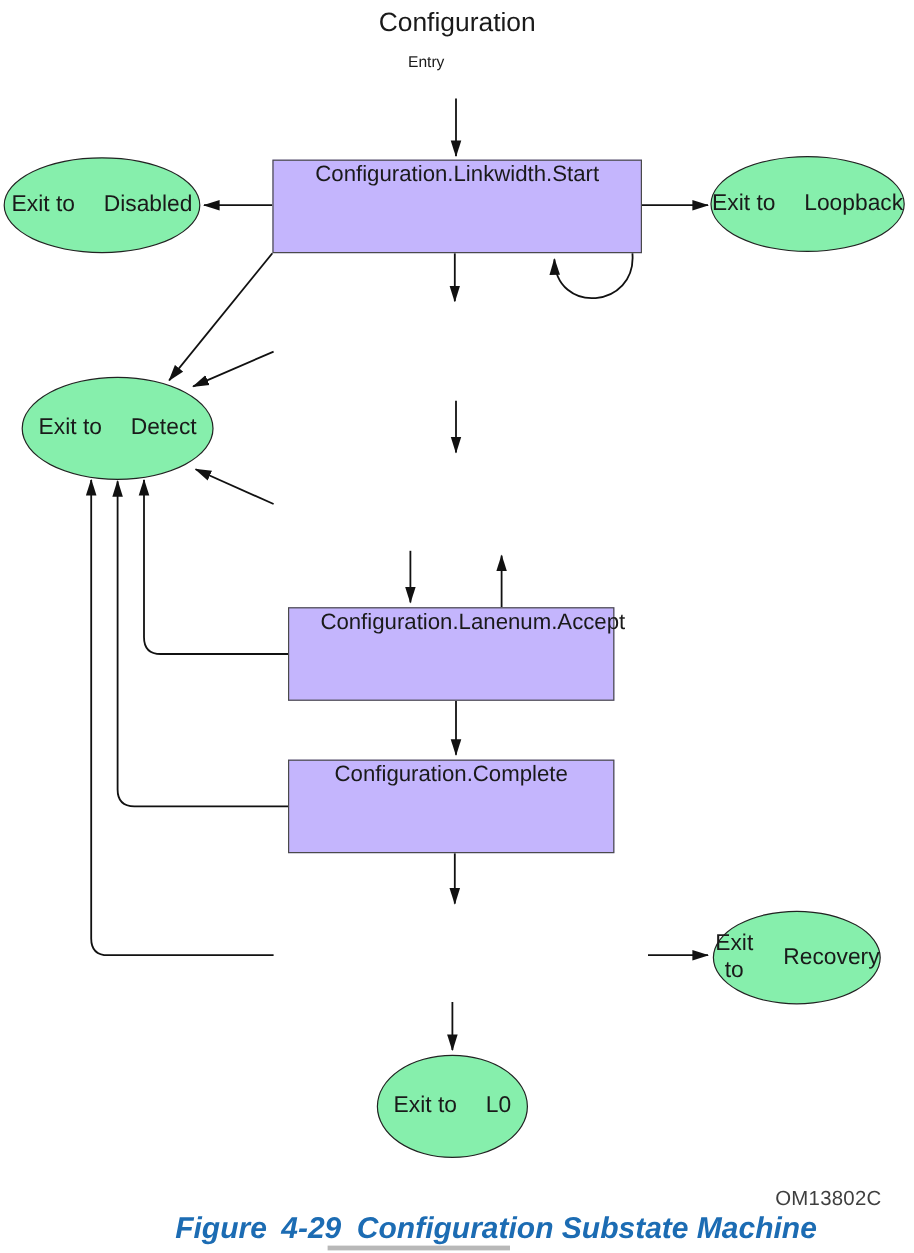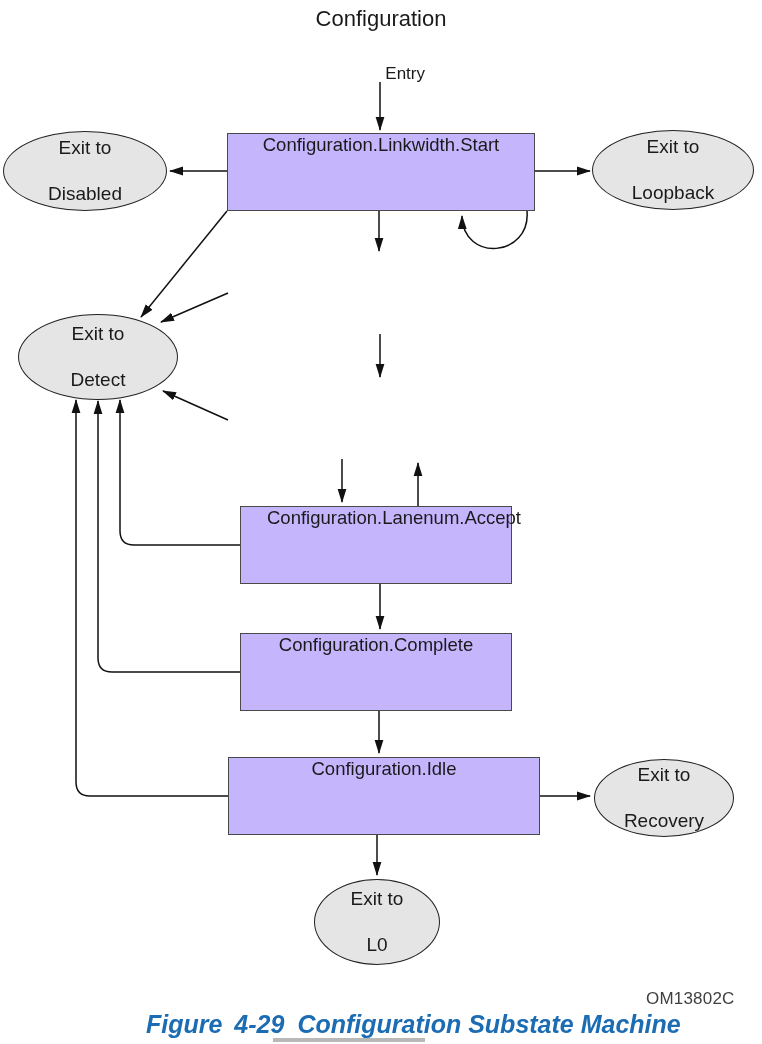--- a/index.html
+++ b/index.html
@@ -17,46 +17,45 @@
   .fig-title {
     position: absolute;
     left: 0; top: 6px;
     width: 762px;
     text-align: center;
     font-size: 22px;
     color: #1a1a1a;
   }
   .entry-label {
     position: absolute;
-    left: 340px; top: 64px;
+    left: 340px; top: 44px;
     width: 85px;
-    text-align: right;
-    font-size: 17px;
+    text-align: left;
+    font-size: 13px;
   }
 
   .state-box {
     position: absolute;
     box-sizing: border-box;
     border: 1.5px solid #4a4a4a;
     background: #c4b5fd;
     display: flex;
     align-items: flex-start;
     justify-content: center;
     font-size: 18.5px;
     white-space: nowrap;
   }
 
   .exit-ellipse {
     position: absolute;
     box-sizing: border-box;
     border: 1.4px solid #222222;
     border-radius: 50%;
-    background: #e5e5e5;
+    background: #86efac;
     display: flex;
-    flex-direction: column;
     align-items: center;
     justify-content: center;
     font-size: 19px;
     line-height: 1.18;
     text-align: center;
     gap: 24px;
   }
 
   .om-code {
     position: absolute;
@@ -140,23 +139,20 @@
 
   <div class="state-box" style="left:227px; top:133px; width:308px; height:78px;">
     <span>Configuration.Linkwidth.Start</span>
   </div>
   <div class="state-box" style="left:240px; top:506px; width:272px; height:78px;padding-left:36px;">
     <span>Configuration.Lanenum.Accept</span>
   </div>
   <div class="state-box" style="left:240px; top:633px; width:272px; height:78px;">
     <span>Configuration.Complete</span>
   </div>
-  <div class="state-box" style="left:228px; top:757px; width:312px; height:78px;">
-    <span>Configuration.Idle</span>
-  </div>
 
   <div class="exit-ellipse" style="left:3px; top:131px; width:164px; height:80px;">
     <span>Exit to</span>
     <span>Disabled</span>
   </div>
   <div class="exit-ellipse" style="left:592px; top:130px; width:162px; height:80px;">
     <span>Exit to</span>
     <span>Loopback</span>
   </div>
   <div class="exit-ellipse" style="left:18px; top:314px; width:160px; height:86px;">

